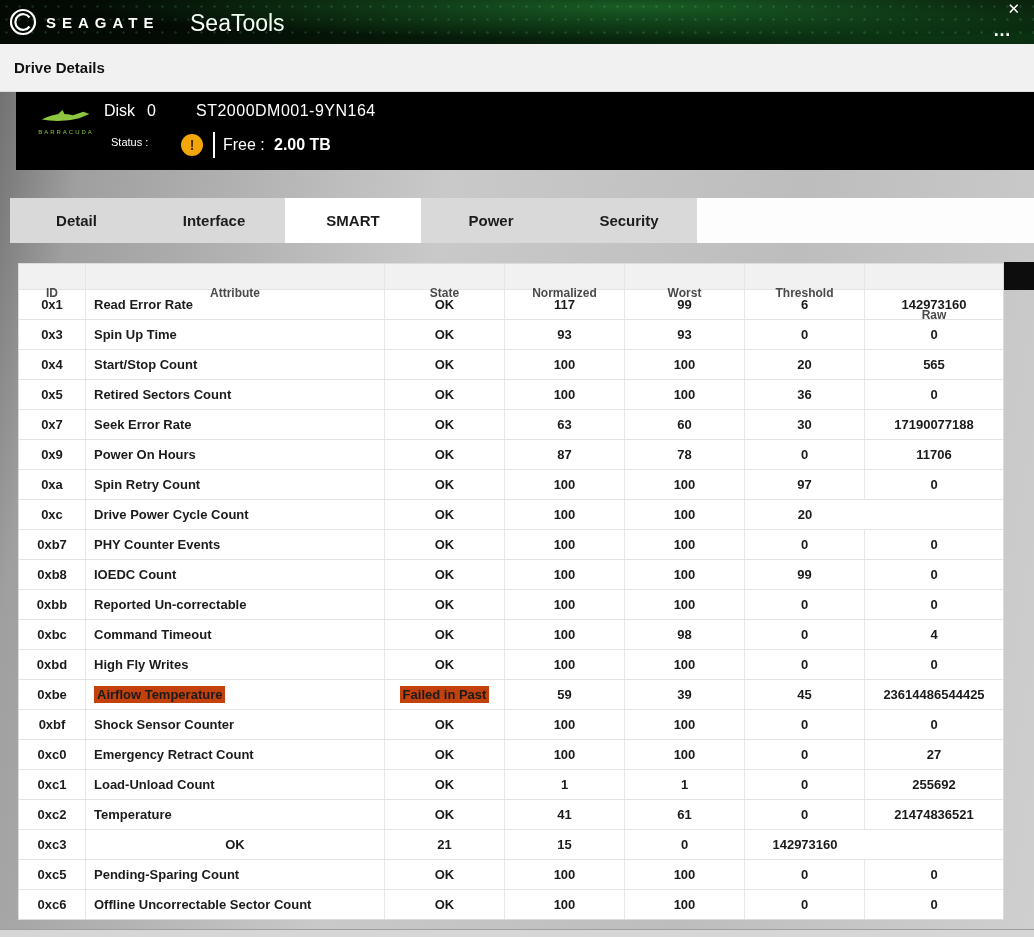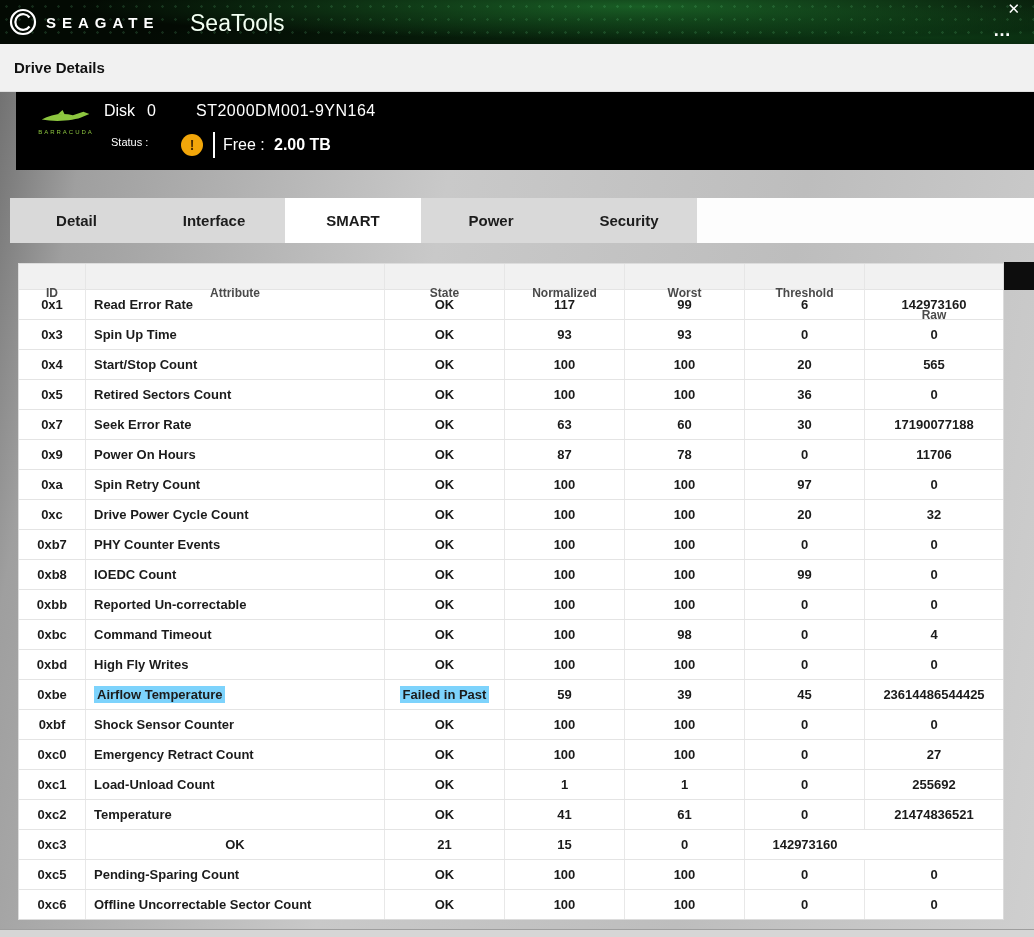--- a/index.html
+++ b/index.html
@@ -67,21 +67,21 @@
     font-size:12px; color:#4a4a4a; border-right:1px solid #e6e6e6;
   }
   .th:last-child{ border-right:none;margin-top:44px; }
   .tr{ height:30px; border-top:1px solid #e4e4e4; }
   .td{
     display:flex; align-items:center; justify-content:center;
     font-size:13px; color:#1b1b1b; border-right:1px solid #e8e8e8; overflow:hidden;
   }
   .td:last-child{ border-right:none; }
   .td.c-attr{ justify-content:flex-start; padding-left:8px; }
-  .hl{ background:#7dd3fc; padding:1px 3px; }
+  .hl{ background:#c2410c; padding:1px 3px; }
   
   .scroll-thumb{
     position:absolute; right:0; top:262px; width:30px; height:28px; background:#0d0d0d; cursor:pointer;
   }
   
   .footer-strip{
     position:absolute; bottom:0; left:0; right:0; height:8px;
     background:#d6d6d6; border-top:1px solid #9e9e9e;
   }
 </style>
@@ -318,23 +318,20 @@
           </div>
       <div class="td c-num">
             <span>100</span>
           </div>
       <div class="td c-num">
             <span>100</span>
           </div>
       <div class="td c-num">
             <span>20</span>
           </div>
-      <div class="td c-raw">
-            <span>32</span>
-          </div>
     </div>
         <div class="tr grid-cols">
       <div class="td c-id">
             <span>0xb7</span>
           </div>
       <div class="td c-attr">
             <span>PHY Counter Events</span>
           </div>
       <div class="td c-state">
             <span>OK</span>

